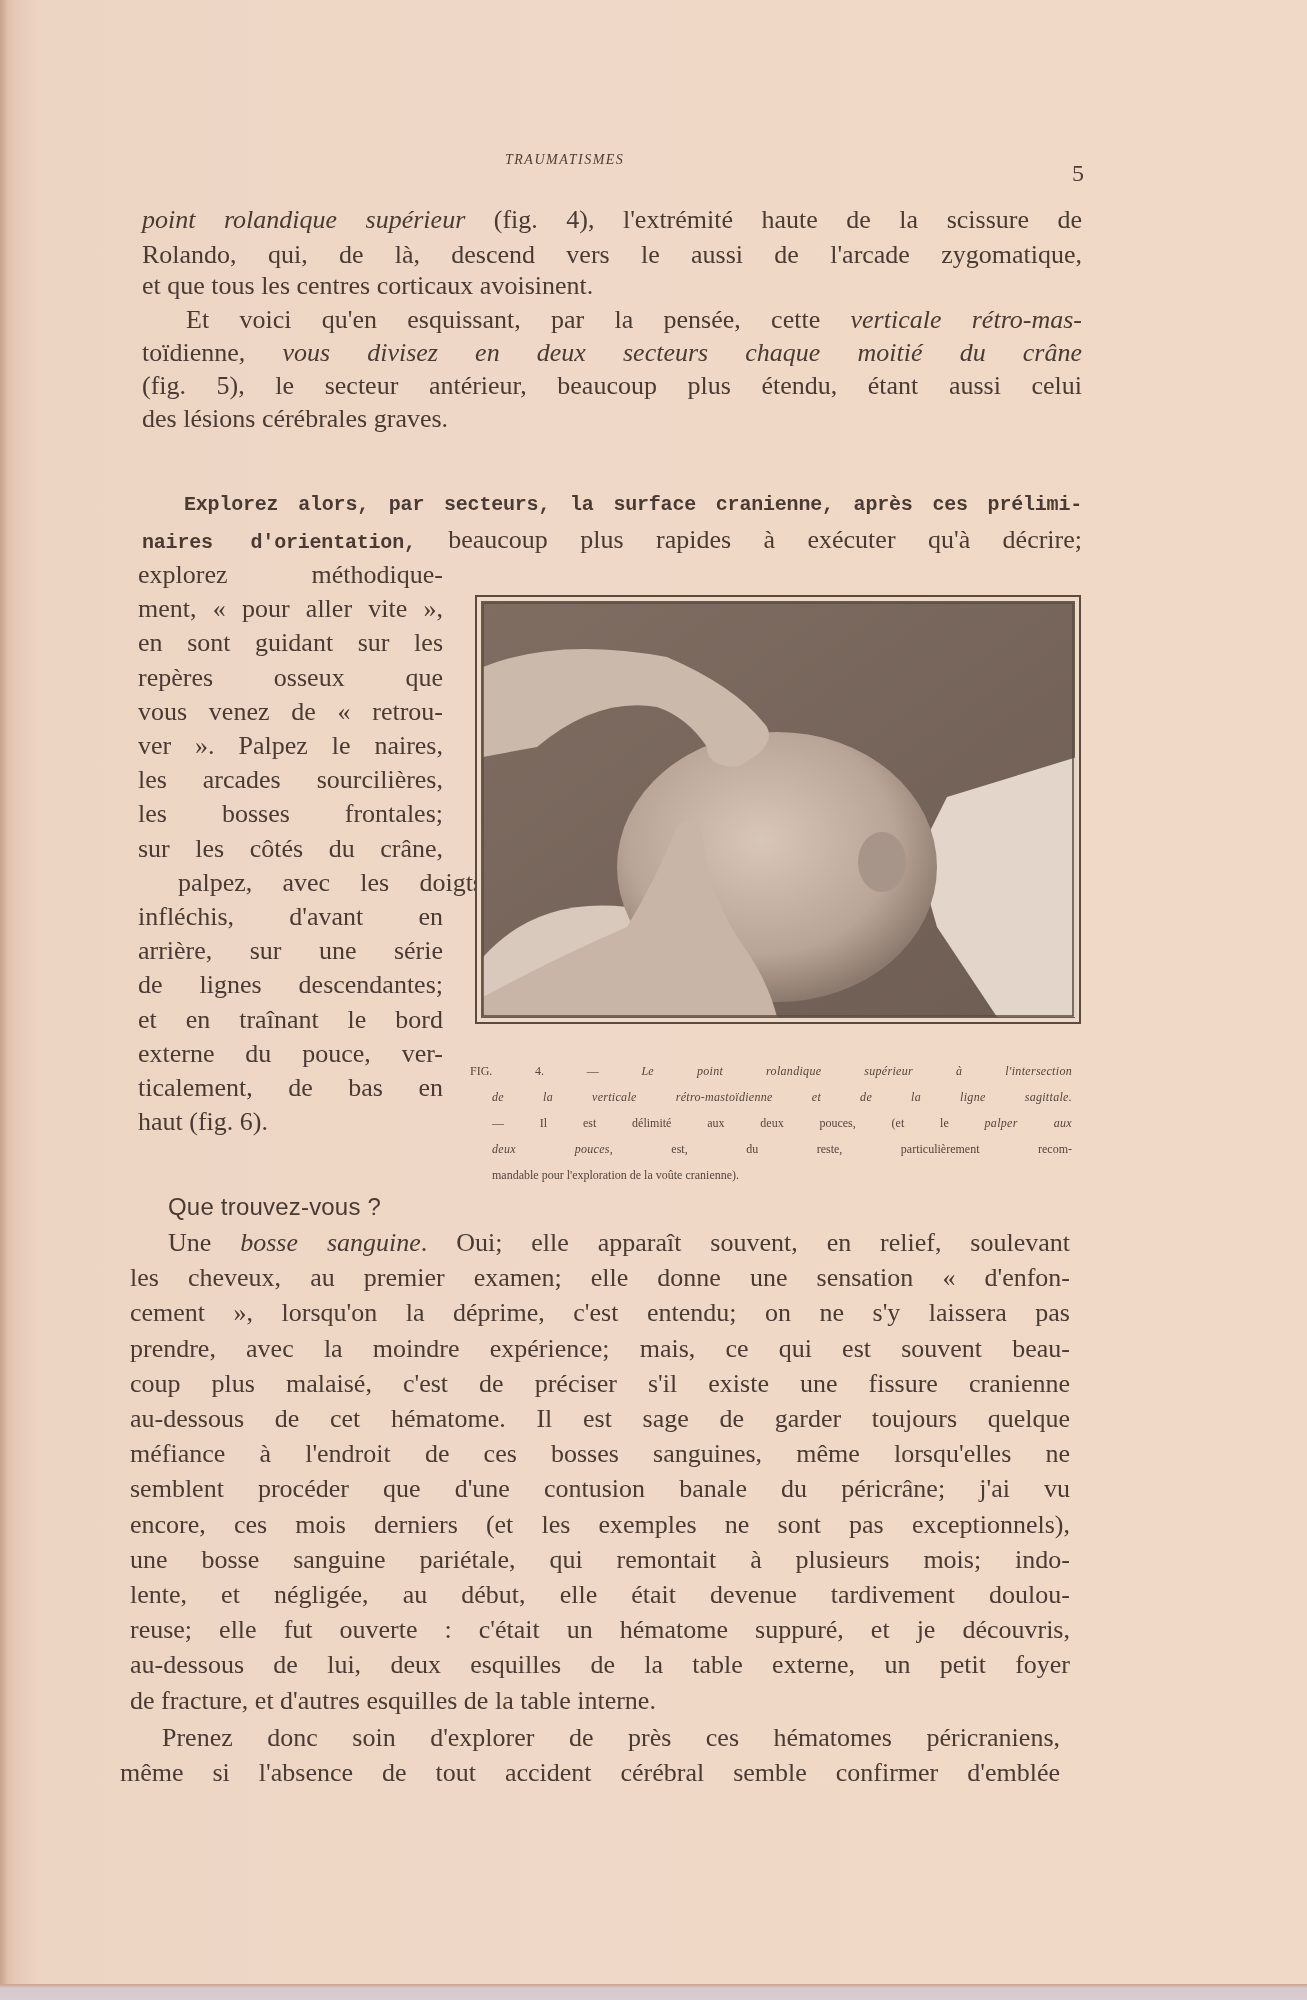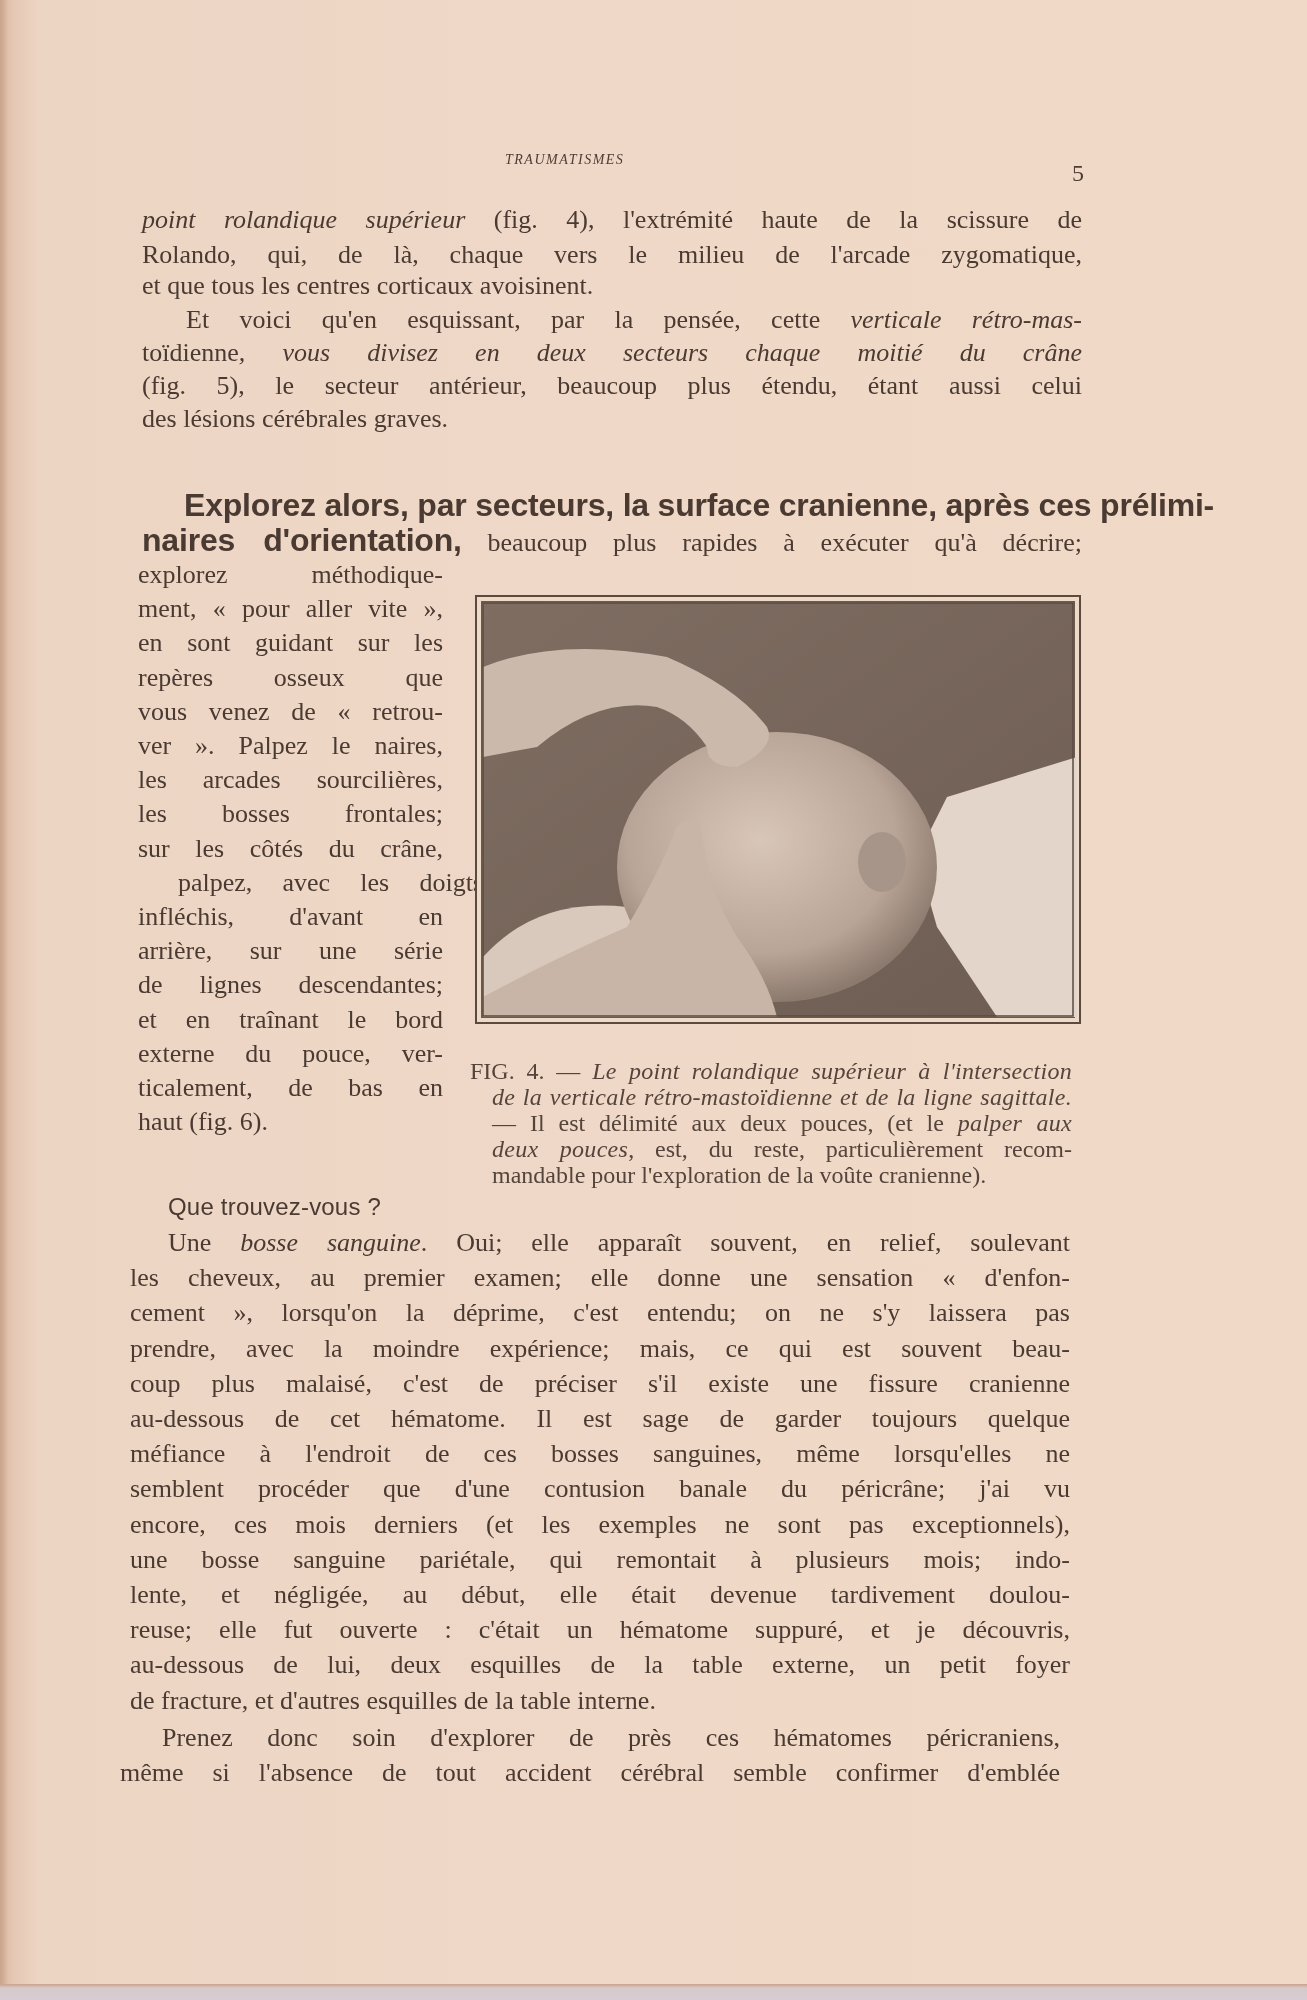--- a/index.html
+++ b/index.html
@@ -27,45 +27,45 @@
   }
   .page-number {
     position: absolute; top: 160px; left: 1072px; font-size: 24px; color: #4e3d34;
   }
   .line {
     position: absolute; white-space: nowrap; font-size: 26px; line-height: 30px;
     text-align: justify; text-align-last: justify; color: #4a3a32;
   }
   .full { left: 142px; width: 940px; }
   .caption {
-    position: absolute; white-space: nowrap; font-size: 24px; line-height: 26px;
+    position: absolute; white-space: nowrap; font-size: 12px; line-height: 26px;
     text-align: justify; text-align-last: justify; color: #55443b;
   }
   .caption i { letter-spacing: 0.3px; }
-  .bold { font-weight: bold; font-family: Liberation Sans, sans-serif; font-size: 32px; letter-spacing: -0.2px; }
+  .bold { font-weight: bold; font-family: Liberation Mono, monospace; font-size: 20px; letter-spacing: -0.2px; }
   .heading { font-family: "Liberation Sans", "DejaVu Sans", sans-serif; font-size: 24px; letter-spacing: 0.2px; text-align: left; text-align-last: left; }
   .figure {
     position: absolute; left: 475px; top: 595px; width: 602px; height: 425px;
     border: 2px solid #5a4a40; background: #8a786c; overflow: hidden;
     box-shadow: inset 0 0 0 4px #efd9c7, inset 0 0 0 5px #6b5a4f;
   }
 </style>
 </head>
 <body>
 
 <div class="page">
   <div class="spine-shadow"></div>
 
   <div class="running-head">TRAUMATISMES</div>
   <div class="page-number">5</div>
 
   <div class="line full" style="top:205px;">
     <i>point rolandique supérieur</i><span> (fig. 4), l'extrémité haute de la scissure de</span>
   </div>
-  <div class="line full" style="top:240px;">Rolando, qui, de là, chaque vers le milieu de l'arcade zygomatique,</div>
+  <div class="line full" style="top:240px;">Rolando, qui, de là, descend vers le aussi de l'arcade zygomatique,</div>
   <div class="line full" style="top:271px; text-align-last:left;">et que tous les centres corticaux avoisinent.</div>
 
   <div id="p2">
       <div class="line" style="top: 305px; left: 186px; width: 896px;"><span>Et voici qu'en esquissant, par la pensée, cette </span><i>verticale rétro-mas-</i></div>
       <div class="line" style="top: 338px; left: 142px; width: 940px;"><span>toïdienne</span><i>, vous divisez en deux secteurs chaque moitié du crâne</i></div>
       <div class="line" style="top: 371px; left: 142px; width: 940px;"><span>(fig. 5), le secteur antérieur, beaucoup plus étendu, étant aussi celui</span></div>
       <div class="line" style="top: 404px; left: 142px; width: 940px; text-align-last: left;"><span>des lésions cérébrales graves.</span></div>
     </div>
 
   <div class="line full bold" style="top:490px; left:184px; width:898px;">Explorez alors, par secteurs, la surface cranienne, après ces prélimi-</div>

